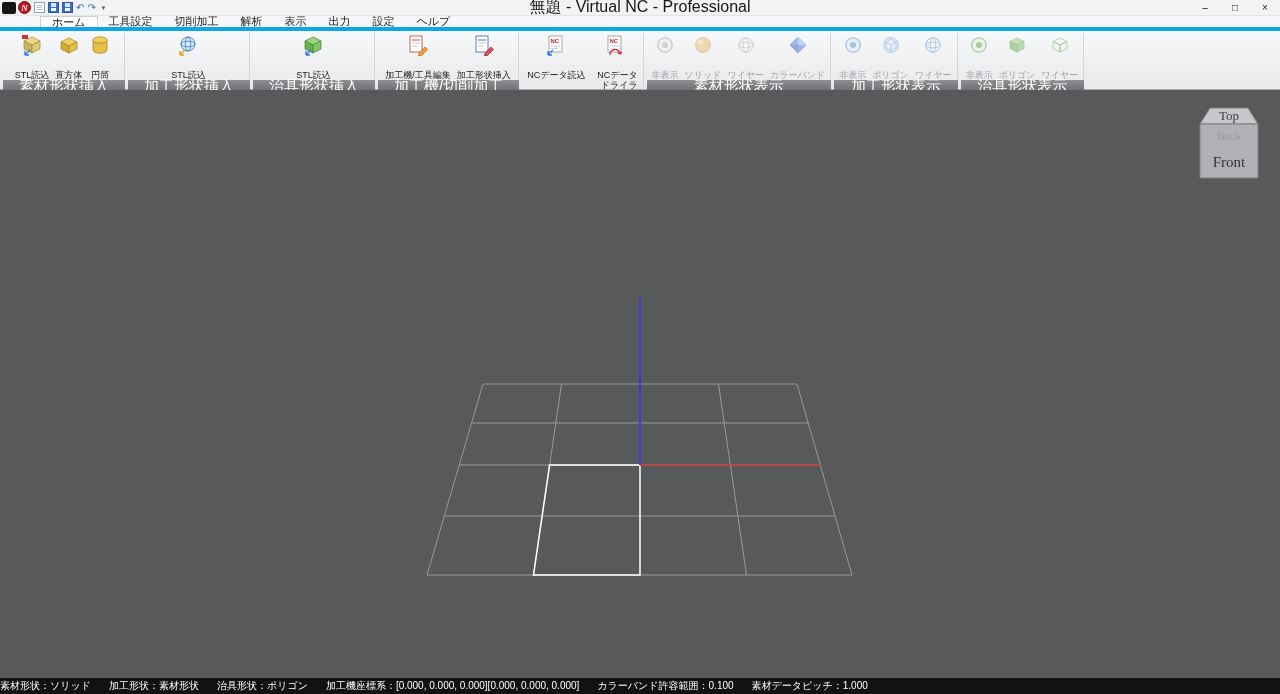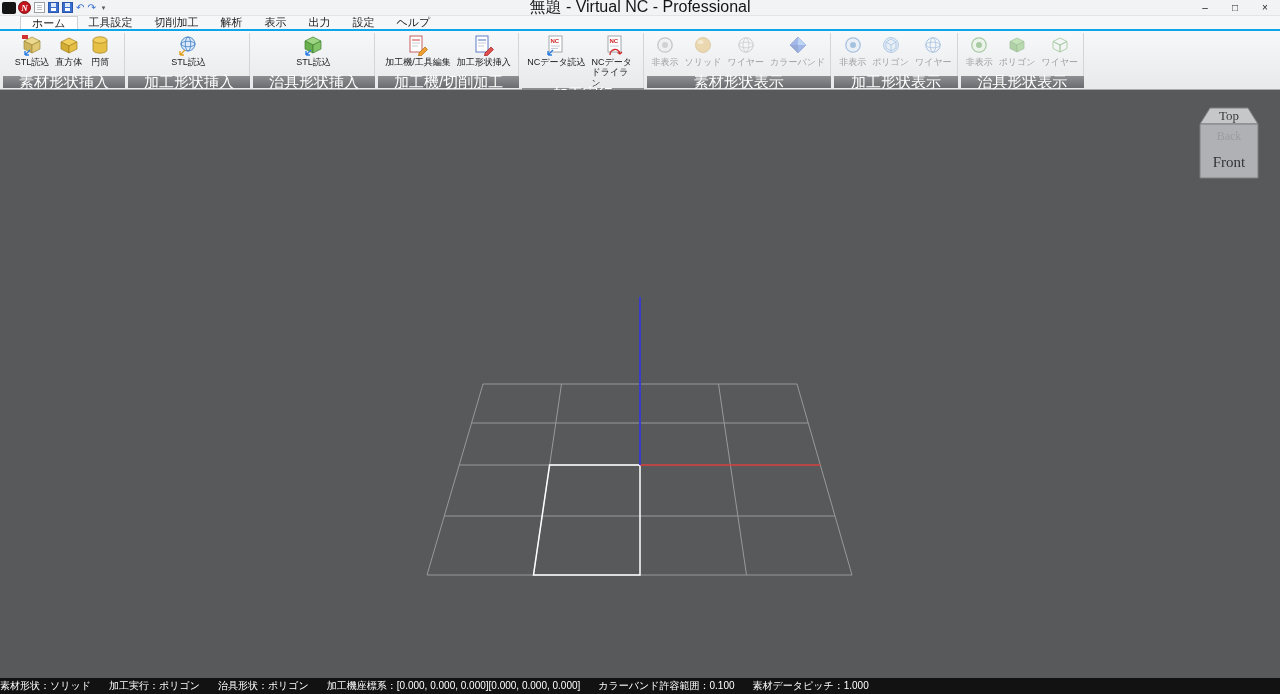--- a/index.html
+++ b/index.html
@@ -18,33 +18,33 @@
   .flop{background:#3a6fd0;border:1px solid #2a55a8}
   .flop::before{content:"";position:absolute;left:2px;top:0;right:2px;height:4px;background:#dce8f8}
   .flop::after{content:"";position:absolute;left:2px;bottom:1px;right:2px;height:3px;background:#fff}
   .glyph{font-size:10px;line-height:11px;color:#3a6fd0}
   .qat-dd{font-size:7px;color:#555;margin-left:3px}
   .win-title{position:absolute;left:0;right:0;text-align:center;font-size:16px;color:#151515;pointer-events:none}
   .winbtns{margin-left:auto;display:flex;height:100%}
   .winbtn{width:30px;display:flex;align-items:center;justify-content:center;font-size:10px;color:#222}
 
   
-  .tabrow{height:15px;background:#f6f7f8;display:flex;align-items:stretch;padding-left:20px;border-bottom:2px solid #0ea5e9}
+  .tabrow{height:15px;background:#f6f7f8;display:flex;align-items:stretch;padding-left:40px;border-bottom:4px solid #0ea5e9}
   .tab{font-size:11px;color:#222;padding:0 11px;display:flex;align-items:center}
   .tab.active{background:#fdfdfd;border:1px solid #cdd0d3;border-bottom:none}
 
   
   .ribbon{height:59px;background:linear-gradient(#f7f8f9,#e7e9eb);display:flex;align-items:stretch;padding:2px 0 1px 3px;border-bottom:1px solid #a8aaad}
   .group{display:flex;flex-direction:column;margin-right:3px}
   .gbtns{flex:1;display:flex;align-items:flex-start;justify-content:center;padding:0 2px;border-right:1px solid #d3d6d9}
   .gcap{height:12px;background:linear-gradient(#8d8f92,#6a6c6f);color:#fff;font-size:15px;line-height:12px;text-align:center;padding:0 16px;white-space:nowrap}
   .rbtn{display:flex;flex-direction:column;align-items:center;padding:1px 3px 0 3px;min-width:30px}
   .ric{width:22px;height:22px;display:block}
   .ric svg{width:22px;height:22px;display:block}
-  .lbl{font-size:9px;line-height:1.15;color:#1a1a1a;text-align:left;white-space:nowrap;margin-top:1px}
+  .lbl{font-size:9px;line-height:1.15;color:#1a1a1a;text-align:right;white-space:nowrap;margin-top:14px}
   .two .lbl{white-space:normal;width:46px}
   .disabled .lbl{color:#9da1a6}
   .disabled .ric{opacity:.45}
 
   
   .viewport{position:relative;width:1192px;height:588px}
   .viewport svg{display:block}
 
   
   .statusbar{height:16px;background:#121212;color:#fff;font-size:10px;display:flex;align-items:center;padding-left:0}
@@ -359,18 +359,18 @@
       <polygon points="2,16 60,16 60,70 2,70" fill="#b0b1b4" stroke="#7e7f82" stroke-width="1"></polygon>
       <text x="31" y="12" text-anchor="middle" font-family="Liberation Serif,serif" font-size="13" fill="#3c3c3e">Top</text>
       <text x="31" y="32" text-anchor="middle" font-family="Liberation Serif,serif" font-size="12" fill="#8a8b8d" opacity="0.55">Back</text>
       <text x="31" y="59" text-anchor="middle" font-family="Liberation Serif,serif" font-size="15" fill="#333336">Front</text>
     </g>
   </svg>
 </div>
 
 <div class="statusbar">
   <span class="sitem">素材形状：ソリッド</span>
-  <span class="sitem">加工実行：ポリゴン</span>
+  <span class="sitem">加工形状：素材形状</span>
   <span class="sitem">治具形状：ポリゴン</span>
   <span class="sitem">加工機座標系：[0.000, 0.000, 0.000][0.000, 0.000, 0.000]</span>
   <span class="sitem">カラーバンド許容範囲：0.100</span>
   <span class="sitem">素材データピッチ：1.000</span>
 </div>
 
 </body></html>

